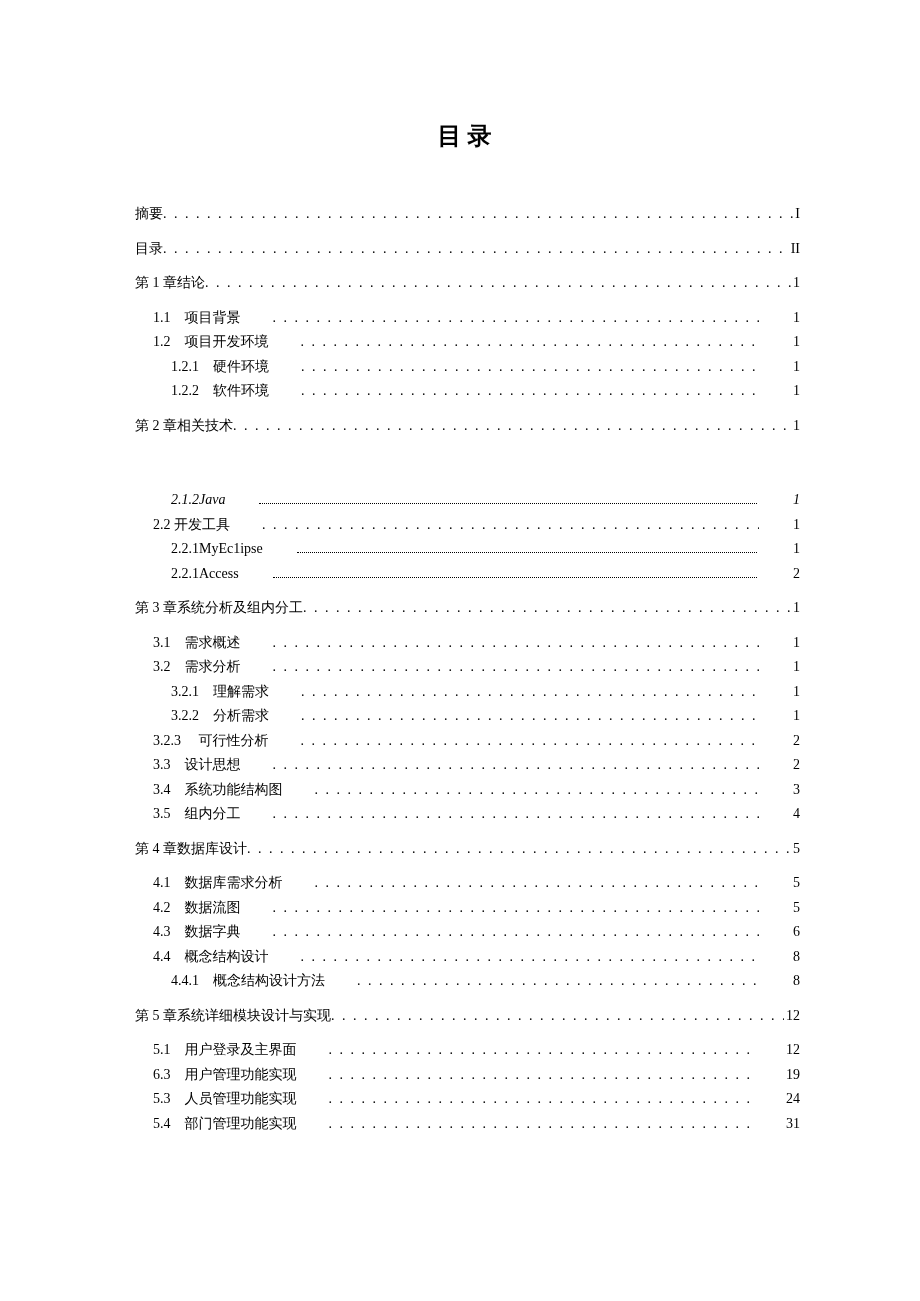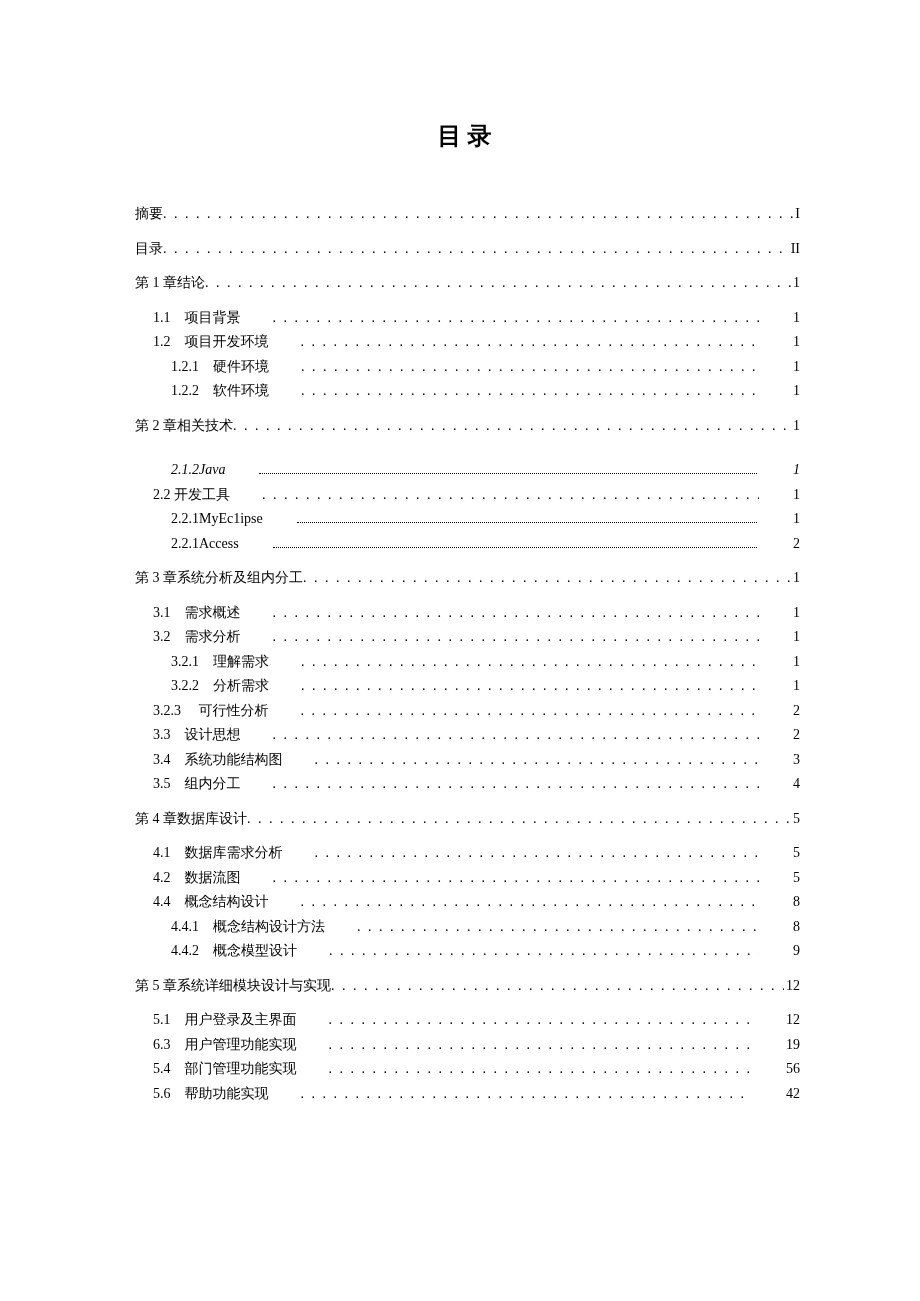--- a/index.html
+++ b/index.html
@@ -52,21 +52,21 @@
   }
   .toc-line .page-num {
     flex: 0 0 auto;
     padding-left: 2px;
   }
   .italic { font-style: italic; }
   .indent-0 { padding-left: 0; }
   .indent-1 { padding-left: 18px; gap: 32px; }
   .indent-2 { padding-left: 36px; gap: 32px; }
   .gap-top { margin-top: 10px; }
-  .gap-top-large { margin-top: 20px; }
+  .gap-top-large { margin-top: 50px; }
 </style>
 </head>
 <body>
 
 <div class="page">
   <div class="title">目录</div>
   <div id="toc-body">
       <div class="toc-line indent-0 gap-top">
         <span class="label">摘要 </span>
         <span class="dots"></span>
@@ -181,53 +181,58 @@
         <span class="label">4.1　数据库需求分析 </span>
         <span class="dots"></span>
         <span class="page-num">5</span>
       </div>
       <div class="toc-line indent-1">
         <span class="label">4.2　数据流图 </span>
         <span class="dots"></span>
         <span class="page-num">5</span>
       </div>
       <div class="toc-line indent-1">
+        <span class="label">4.3　数据字典 </span>
+        <span class="dots"></span>
+        <span class="page-num">6</span>
+      </div>
+      <div class="toc-line indent-1">
         <span class="label">4.4　概念结构设计 </span>
         <span class="dots"></span>
         <span class="page-num">8</span>
       </div>
       <div class="toc-line indent-2">
         <span class="label">4.4.1　概念结构设计方法</span>
         <span class="dots"></span>
         <span class="page-num">8</span>
       </div>
-      <div class="toc-line indent-2">
-        <span class="label">4.4.2　概念模型设计 </span>
-        <span class="dots"></span>
-        <span class="page-num">9</span>
-      </div>
       <div class="toc-line indent-0 gap-top">
         <span class="label">第 5 章系统详细模块设计与实现 </span>
         <span class="dots"></span>
         <span class="page-num">12</span>
       </div>
       <div class="toc-line indent-1 gap-top">
         <span class="label">5.1　用户登录及主界面 </span>
         <span class="dots"></span>
         <span class="page-num">12</span>
       </div>
       <div class="toc-line indent-1">
         <span class="label">6.3　用户管理功能实现 </span>
         <span class="dots"></span>
         <span class="page-num">19</span>
       </div>
       <div class="toc-line indent-1">
+        <span class="label">5.3　人员管理功能实现 </span>
+        <span class="dots"></span>
+        <span class="page-num">24</span>
+      </div>
+      <div class="toc-line indent-1">
         <span class="label">5.4　部门管理功能实现 </span>
         <span class="dots"></span>
-        <span class="page-num">56</span>
+        <span class="page-num">31</span>
       </div>
       <div class="toc-line indent-1">
         <span class="label">5.6　帮助功能实现 </span>
         <span class="dots"></span>
         <span class="page-num">42</span>
       </div>
     </div>
 </div>
 
 </body></html>

